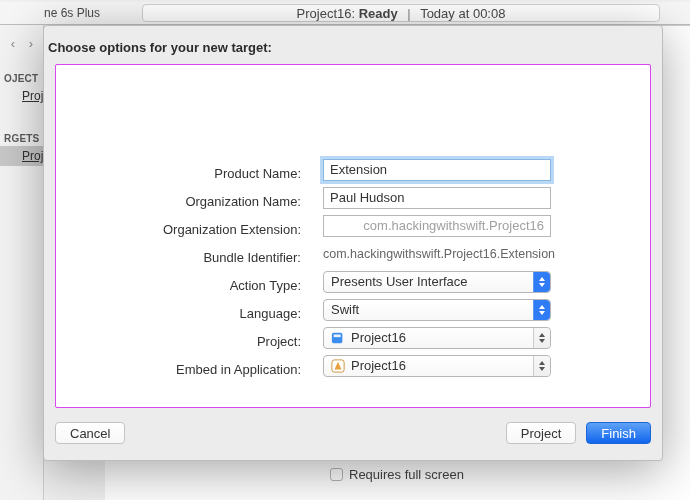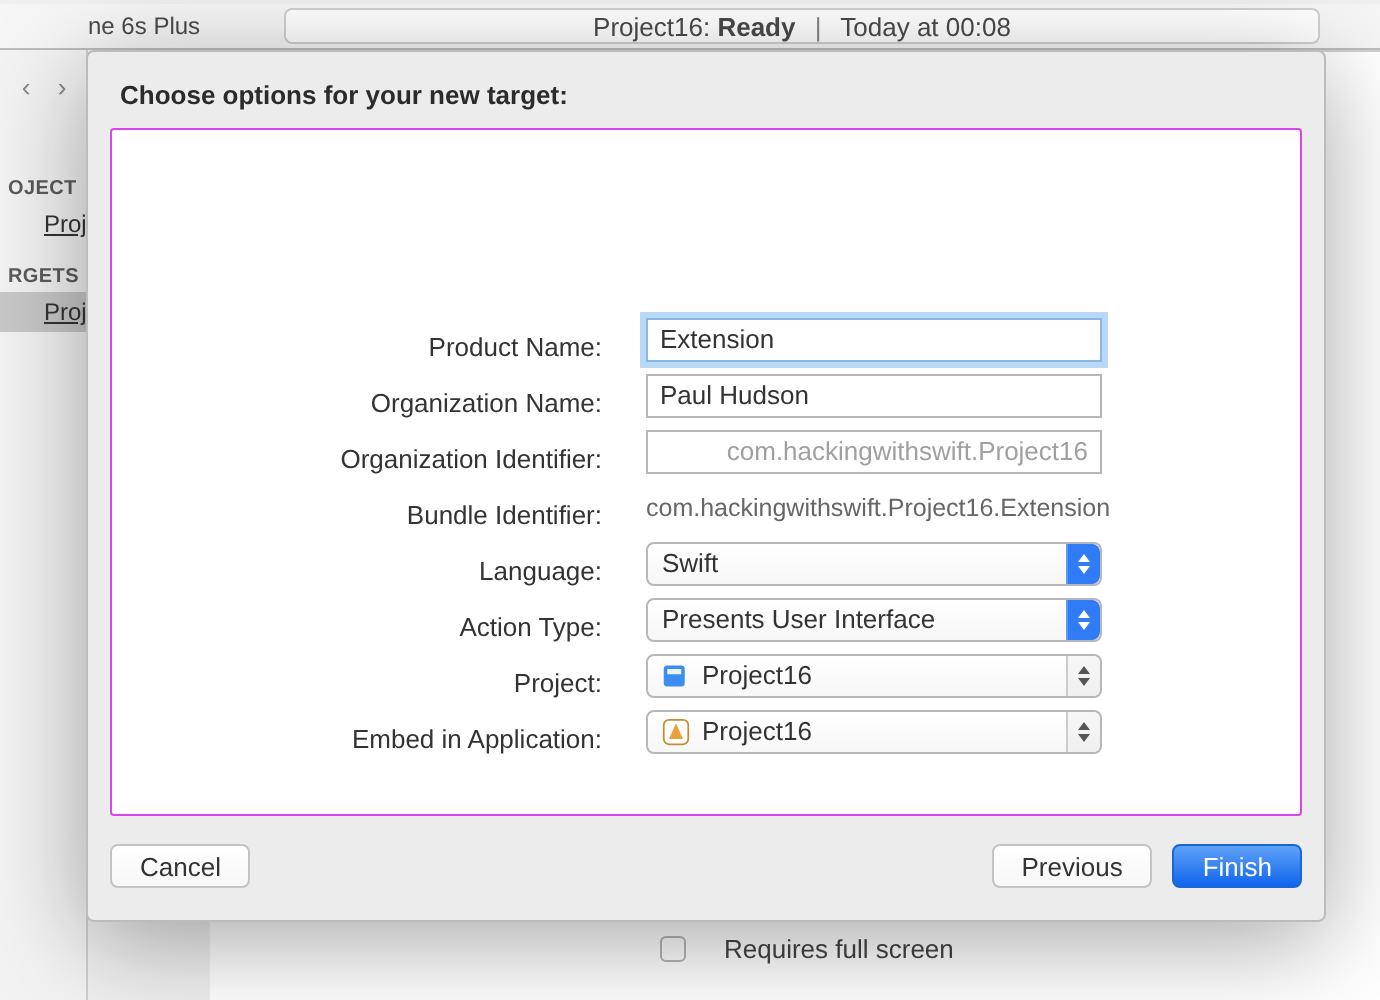--- a/index.html
+++ b/index.html
@@ -13,30 +13,30 @@
     .deviceline .pill b { font-weight:600; }
     .topsep { position:absolute; top:24px; left:0; right:0; height:1px; background:#bdbdbd; }
     
     .navstrip { position:absolute; top:25px; left:0; width:44px; bottom:0; background:#f3f3f3; border-right:1px solid #cfcfcf; }
     .navpager { position:absolute; top:31px; left:0; width:44px; height:24px; display:flex; gap:2px; justify-content:center; align-items:center; }
     .navpager .pg { width:16px; height:18px; border:1px solid transparent; display:flex; align-items:center; justify-content:center; color:#888; font-size:13px; }
     .navcat { font-size:10px; font-weight:700; color:#5c5c5c; letter-spacing:0.2px; padding:4px 4px 2px; text-transform:uppercase; white-space:nowrap; overflow:hidden; }
     .navrow { display:flex; align-items:center; height:20px; padding-left:19px; overflow:hidden; white-space:nowrap;text-decoration:underline; }
     .navrow.active { background:#c8c8c8; }
     .navrow .navlabel { font-size:12px; color:#333; margin-left:3px; }
-    .navstrip .grouppush1 { position:absolute; top:60px; left:0; right:0; }
+    .navstrip .grouppush1 { position:absolute; top:44px; left:0; right:0; }
     .navstrip .grouppush2 { position:absolute; top:104px; left:0; right:0; }
     
     .undercontent { position:absolute; left:105px; right:0; top:25px; bottom:0; background:#fff; }
-    .undercontent .checkrow { position:absolute; left:225px; bottom:18px; font-size:12px; color:#444; display:flex; align-items:center; gap:19px; }
+    .undercontent .checkrow { position:absolute; left:225px; bottom:18px; font-size:12px; color:#444; display:flex; align-items:center; gap:6px; }
     .checkmark { width:13px; height:13px; border:1px solid #b6b6b6; border-radius:3px; display:inline-block; background:#fff; }
     .undersep { position:absolute; top:0; left:0; right:0; height:1px; background:#cfcfcf; }
     
     .sheet { position:absolute; top:25px; left:43px; right:27px; height:436px; background:#ececec; border:1px solid #bcbcbc; border-radius:4px; box-shadow:0 10px 50px rgba(0,0,0,.35); }
-    .sheet .title { position:absolute; top:14px; left:16px; font-size:13px; font-weight:700; color:#2b2b2b; }
+    .sheet .title { position:absolute; top:14px; left:4px; font-size:13px; font-weight:700; color:#2b2b2b; }
     .sheet .canvas { position:absolute; top:38px; left:11px; right:11px; bottom:52px; background:#fff; border:1px solid #d946ef; border-radius:2px; }
     
     .form { position:absolute; top:94px; left:0; right:0; }
     .row { display:flex; align-items:center; height:28px; }
     .lbl { width:255px; text-align:right; padding-right:10px; color:#333; font-size:13px; }
     .fld { width:240px; height:29px; position:relative;padding-left:12px; }
     .input { width:100%; height:22px; border:1px solid #b7b7b7; background:#fff; font-size:13px; padding:0 6px; color:#333; }
     .input::placeholder{color:#333;}
     .input.focus { outline:0; border:1px solid #88b7e6; box-shadow:0 0 0 3px rgba(98,168,232,.45); }
     .input[disabled] { background:#fff; color:#a0a0a0;text-align:right; }
@@ -121,43 +121,43 @@
     <div class="form">
       <div class="row">
         <div class="lbl">Product Name:</div>
         <div class="fld"><input class="input focus" value="Extension" style=""></div>
       </div>
       <div class="row">
         <div class="lbl">Organization Name:</div>
         <div class="fld"><input class="input" value="Paul Hudson" style=""></div>
       </div>
       <div class="row">
-        <div class="lbl">Organization Identifier:</div>
+        <div class="lbl">Organization Extension:</div>
         <div class="fld"><input class="input" disabled="" value="com.hackingwithswift.Project16" style=""></div>
       </div>
       <div class="row">
         <div class="lbl">Bundle Identifier:</div>
         <div class="fld">
             <div class="static">com.hackingwithswift.Project16.Extension</div>
           </div>
       </div>
       <div class="row">
-        <div class="lbl">Language:</div>
+        <div class="lbl">Action Type:</div>
         <div class="fld">
           <div class="select">
-            <span>Swift</span>
+            <span>Presents User Interface</span>
             <span class="stepper"></span>
           </div>
         </div>
       </div>
       <div class="row">
-        <div class="lbl">Action Type:</div>
+        <div class="lbl">Language:</div>
         <div class="fld">
           <div class="select">
-            <span>Presents User Interface</span>
+            <span>Swift</span>
             <span class="stepper"></span>
           </div>
         </div>
       </div>
       <div class="row">
         <div class="lbl">Project:</div>
         <div class="fld">
           <div class="select">
             <svg class="bluepage ico" viewBox="0 0 16 16">
                 <rect x="1" y="2" width="12" height="12" rx="2" fill="#3b8ef0"></rect>
@@ -180,17 +180,17 @@
             <span class="stepper grey"></span>
           </div>
         </div>
       </div>
     </div>
   </div>
 
   <div class="bar">
     <div class="btn">Cancel</div>
     <div class="spacer"></div>
-    <div class="btn">Previous</div>
+    <div class="btn">Project</div>
     <div class="gap"></div>
     <div class="btn primary">Finish</div>
   </div>
 </div>
 
 </body></html>

